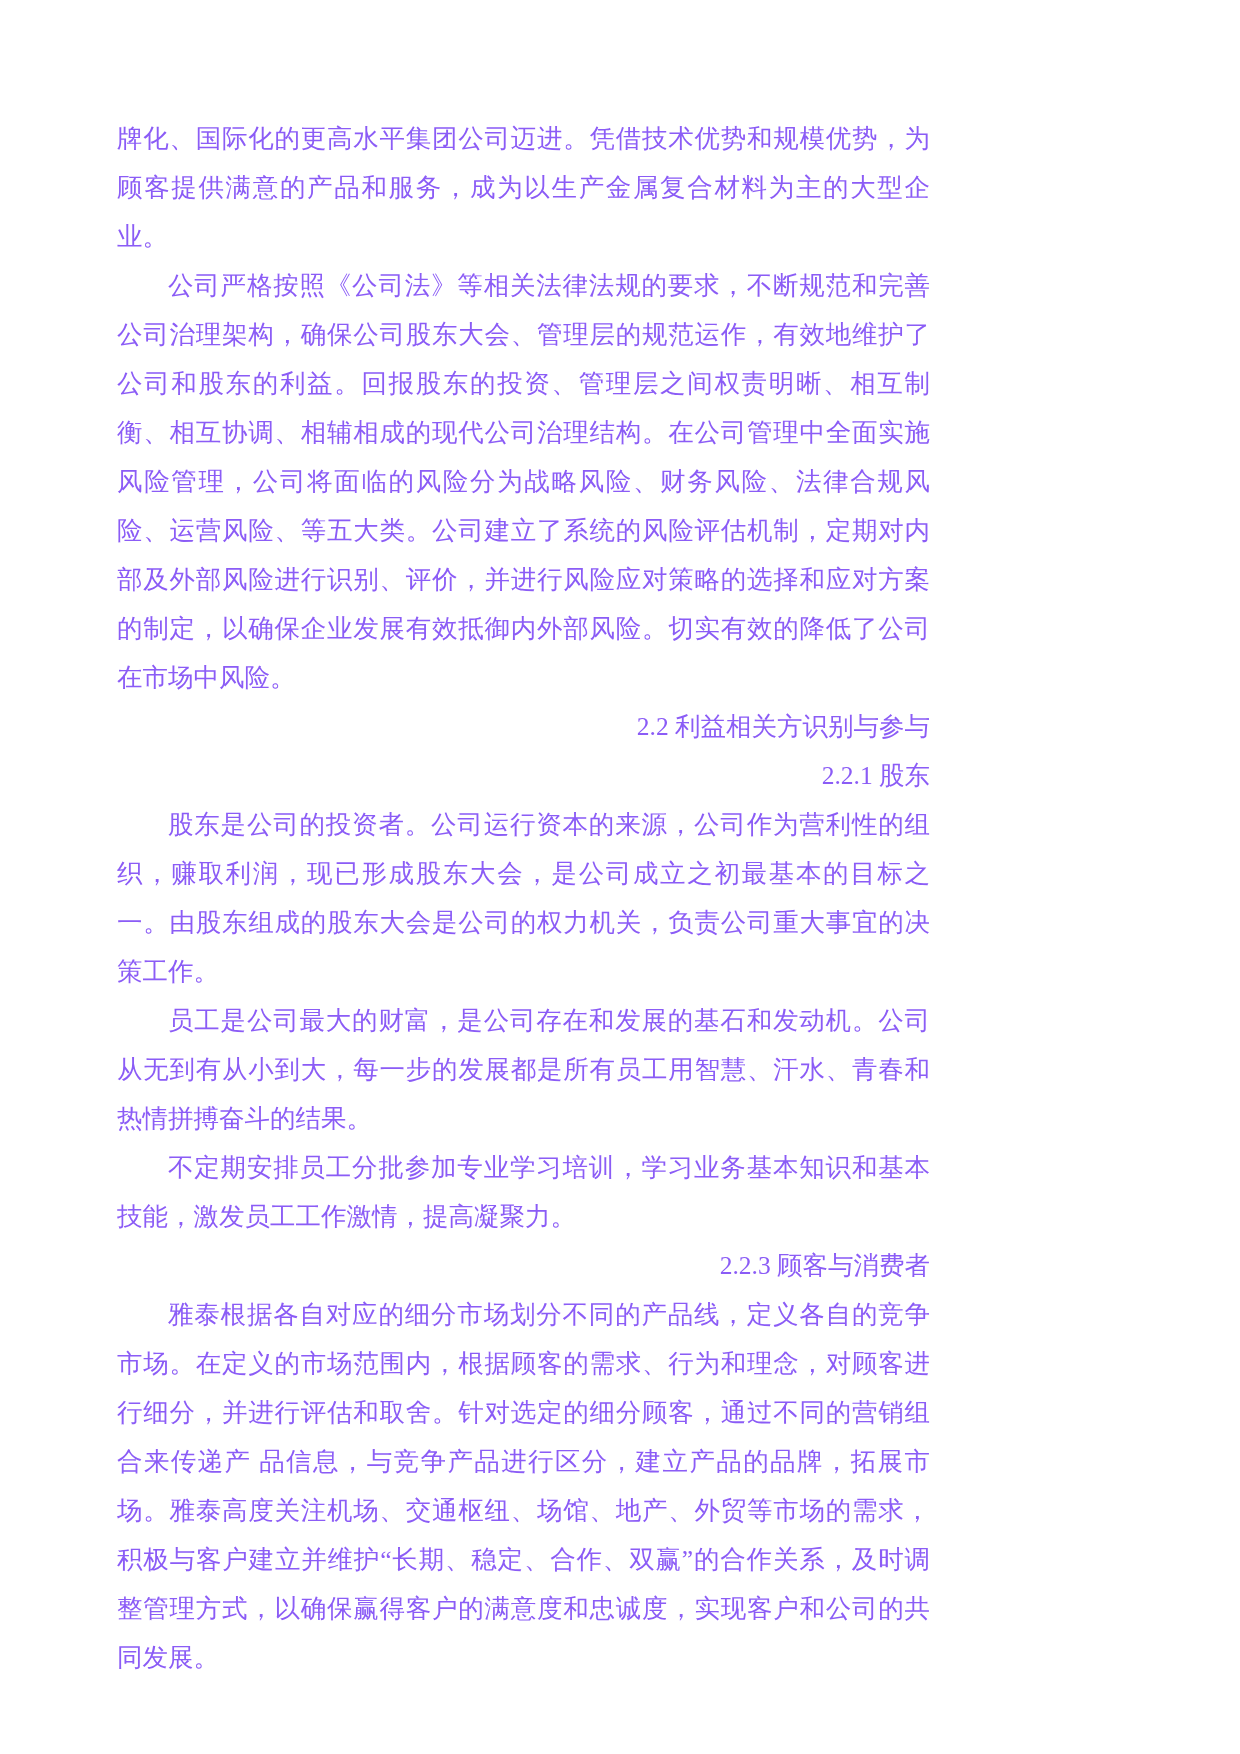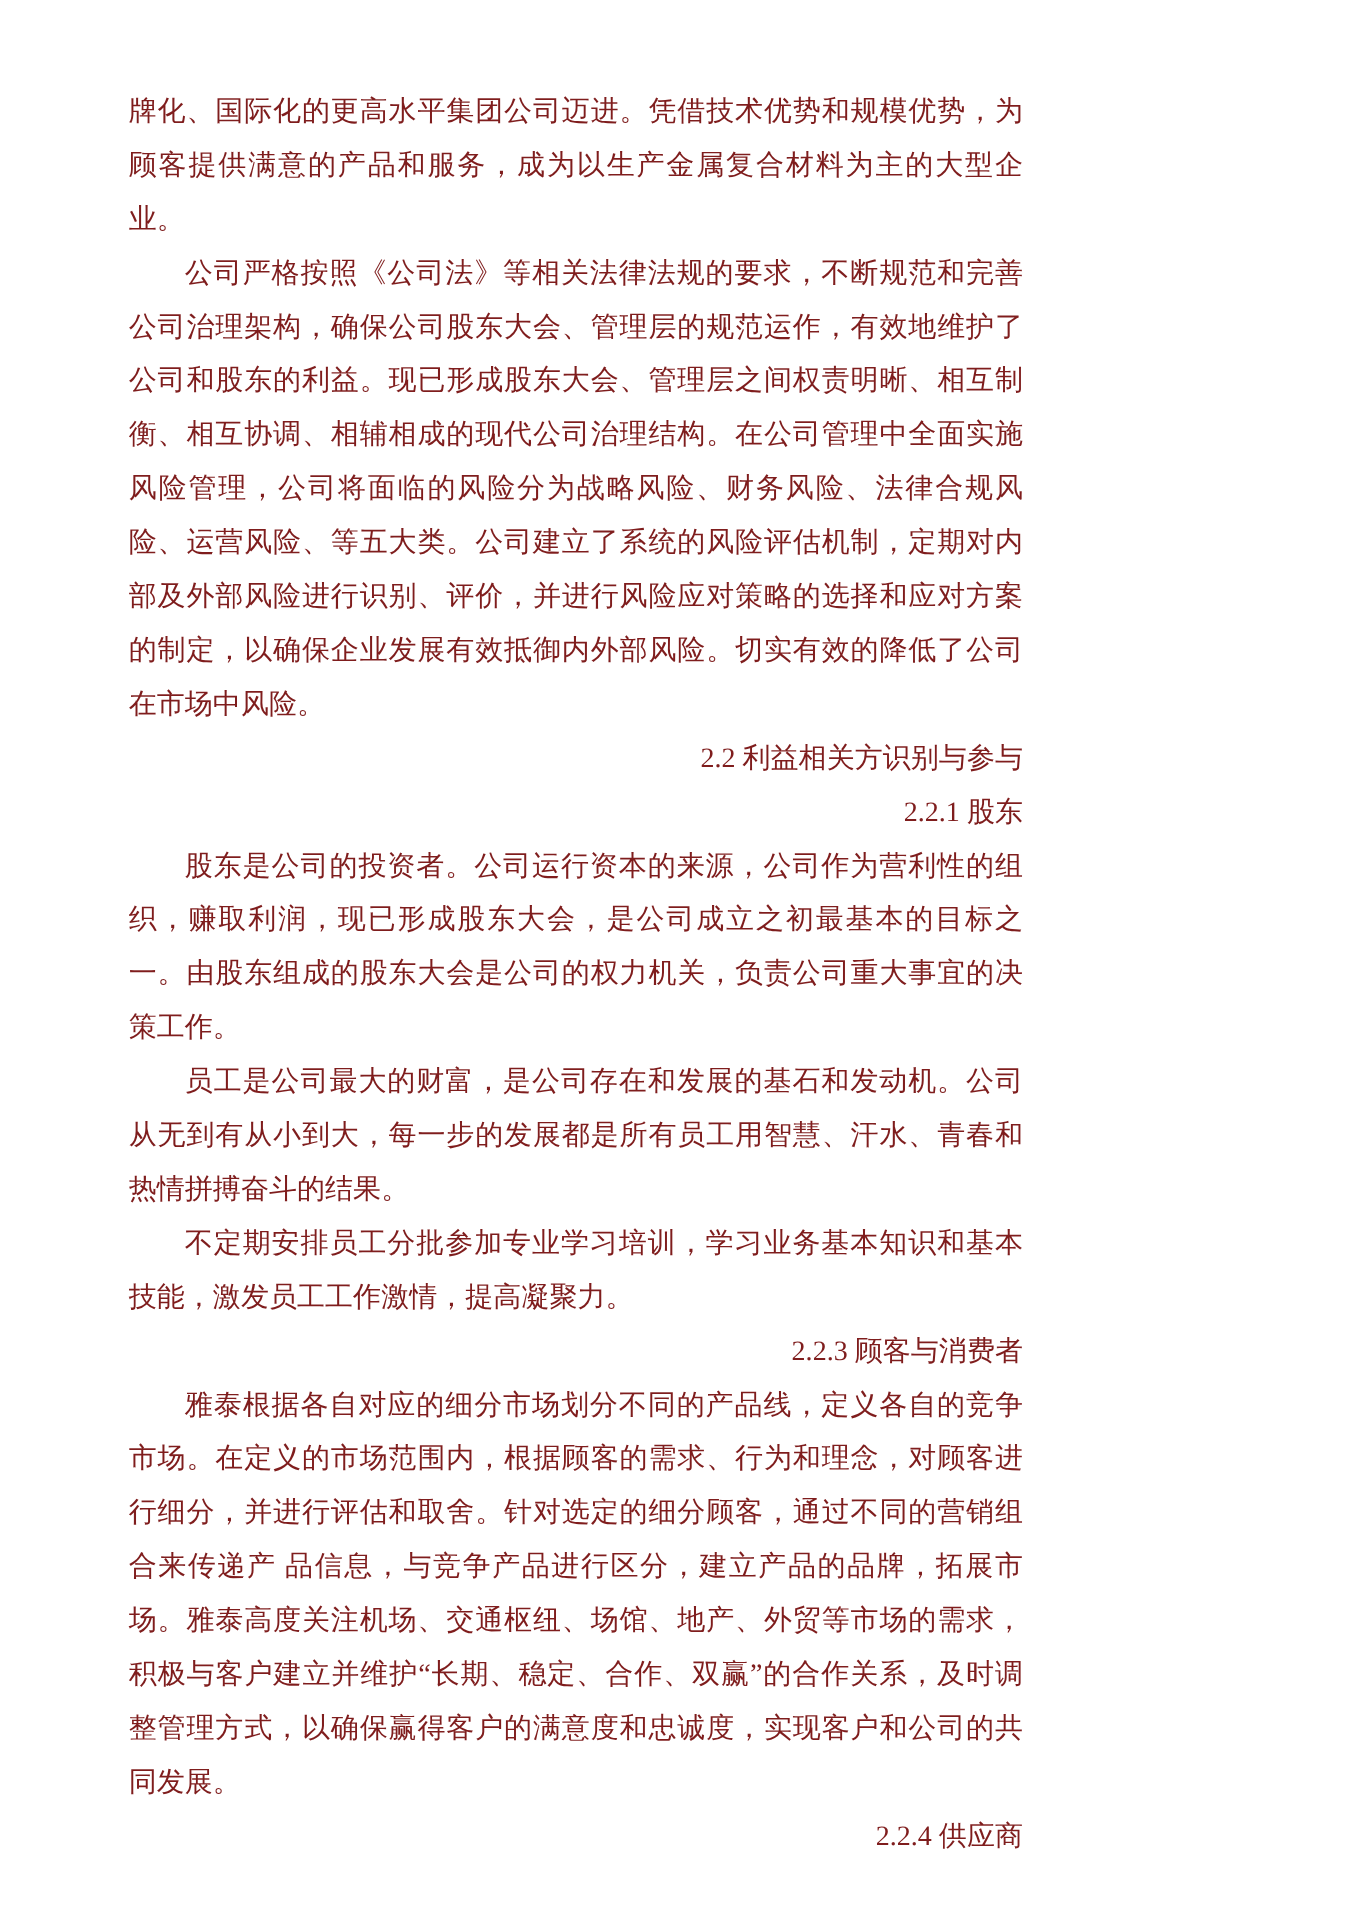--- a/index.html
+++ b/index.html
@@ -6,24 +6,24 @@
     margin: 0;
     padding: 0;
     background: #ffffff;
   }
   .page {
     position: relative;
     width: 1033px;
     height: 1754px;
     background: #ffffff;
     box-sizing: border-box;
-    padding: 76px 103px 0 117px;
+    padding: 114px 103px 0 117px;
     overflow: hidden;
     font-family: "Liberation Serif", "DejaVu Serif", serif;
-    color: #7f1d1d;
+    color: #8b5cf6;
   }
   .doc p {
     margin: 0;
     padding: 0;
     font-size: 25.5px;
     line-height: 49px;
     text-align: justify;
     text-justify: inter-ideograph;
     text-indent: 2em;
     letter-spacing: 0;
@@ -35,23 +35,22 @@
   .doc p.heading {
     text-align: right;
   }
 </style>
 </head>
 <body>
 
 <div class="page">
   <div class="doc">
     <p class="no-indent">牌化、国际化的更高水平集团公司迈进。凭借技术优势和规模优势，为顾客提供满意的产品和服务，成为以生产金属复合材料为主的大型企业。</p>
-    <p>公司严格按照《公司法》等相关法律法规的要求，不断规范和完善公司治理架构，确保公司股东大会、管理层的规范运作，有效地维护了公司和股东的利益。现已形成股东大会、管理层之间权责明晰、相互制衡、相互协调、相辅相成的现代公司治理结构。在公司管理中全面实施风险管理，公司将面临的风险分为战略风险、财务风险、法律合规风险、运营风险、等五大类。公司建立了系统的风险评估机制，定期对内部及外部风险进行识别、评价，并进行风险应对策略的选择和应对方案的制定，以确保企业发展有效抵御内外部风险。切实有效的降低了公司在市场中风险。</p>
+    <p>公司严格按照《公司法》等相关法律法规的要求，不断规范和完善公司治理架构，确保公司股东大会、管理层的规范运作，有效地维护了公司和股东的利益。回报股东的投资、管理层之间权责明晰、相互制衡、相互协调、相辅相成的现代公司治理结构。在公司管理中全面实施风险管理，公司将面临的风险分为战略风险、财务风险、法律合规风险、运营风险、等五大类。公司建立了系统的风险评估机制，定期对内部及外部风险进行识别、评价，并进行风险应对策略的选择和应对方案的制定，以确保企业发展有效抵御内外部风险。切实有效的降低了公司在市场中风险。</p>
     <p class="heading">2.2 利益相关方识别与参与</p>
     <p class="heading">2.2.1 股东</p>
     <p>股东是公司的投资者。公司运行资本的来源，公司作为营利性的组织，赚取利润，现已形成股东大会，是公司成立之初最基本的目标之一。由股东组成的股东大会是公司的权力机关，负责公司重大事宜的决策工作。</p>
     <p>员工是公司最大的财富，是公司存在和发展的基石和发动机。公司从无到有从小到大，每一步的发展都是所有员工用智慧、汗水、青春和热情拼搏奋斗的结果。</p>
     <p>不定期安排员工分批参加专业学习培训，学习业务基本知识和基本技能，激发员工工作激情，提高凝聚力。</p>
     <p class="heading">2.2.3 顾客与消费者</p>
     <p>雅泰根据各自对应的细分市场划分不同的产品线，定义各自的竞争市场。在定义的市场范围内，根据顾客的需求、行为和理念，对顾客进行细分，并进行评估和取舍。针对选定的细分顾客，通过不同的营销组合来传递产 品信息，与竞争产品进行区分，建立产品的品牌，拓展市场。雅泰高度关注机场、交通枢纽、场馆、地产、外贸等市场的需求，积极与客户建立并维护“长期、稳定、合作、双赢”的合作关系，及时调整管理方式，以确保赢得客户的满意度和忠诚度，实现客户和公司的共同发展。</p>
-    <p class="heading">2.2.4 供应商</p>
   </div>
 </div>
 
 </body></html>

